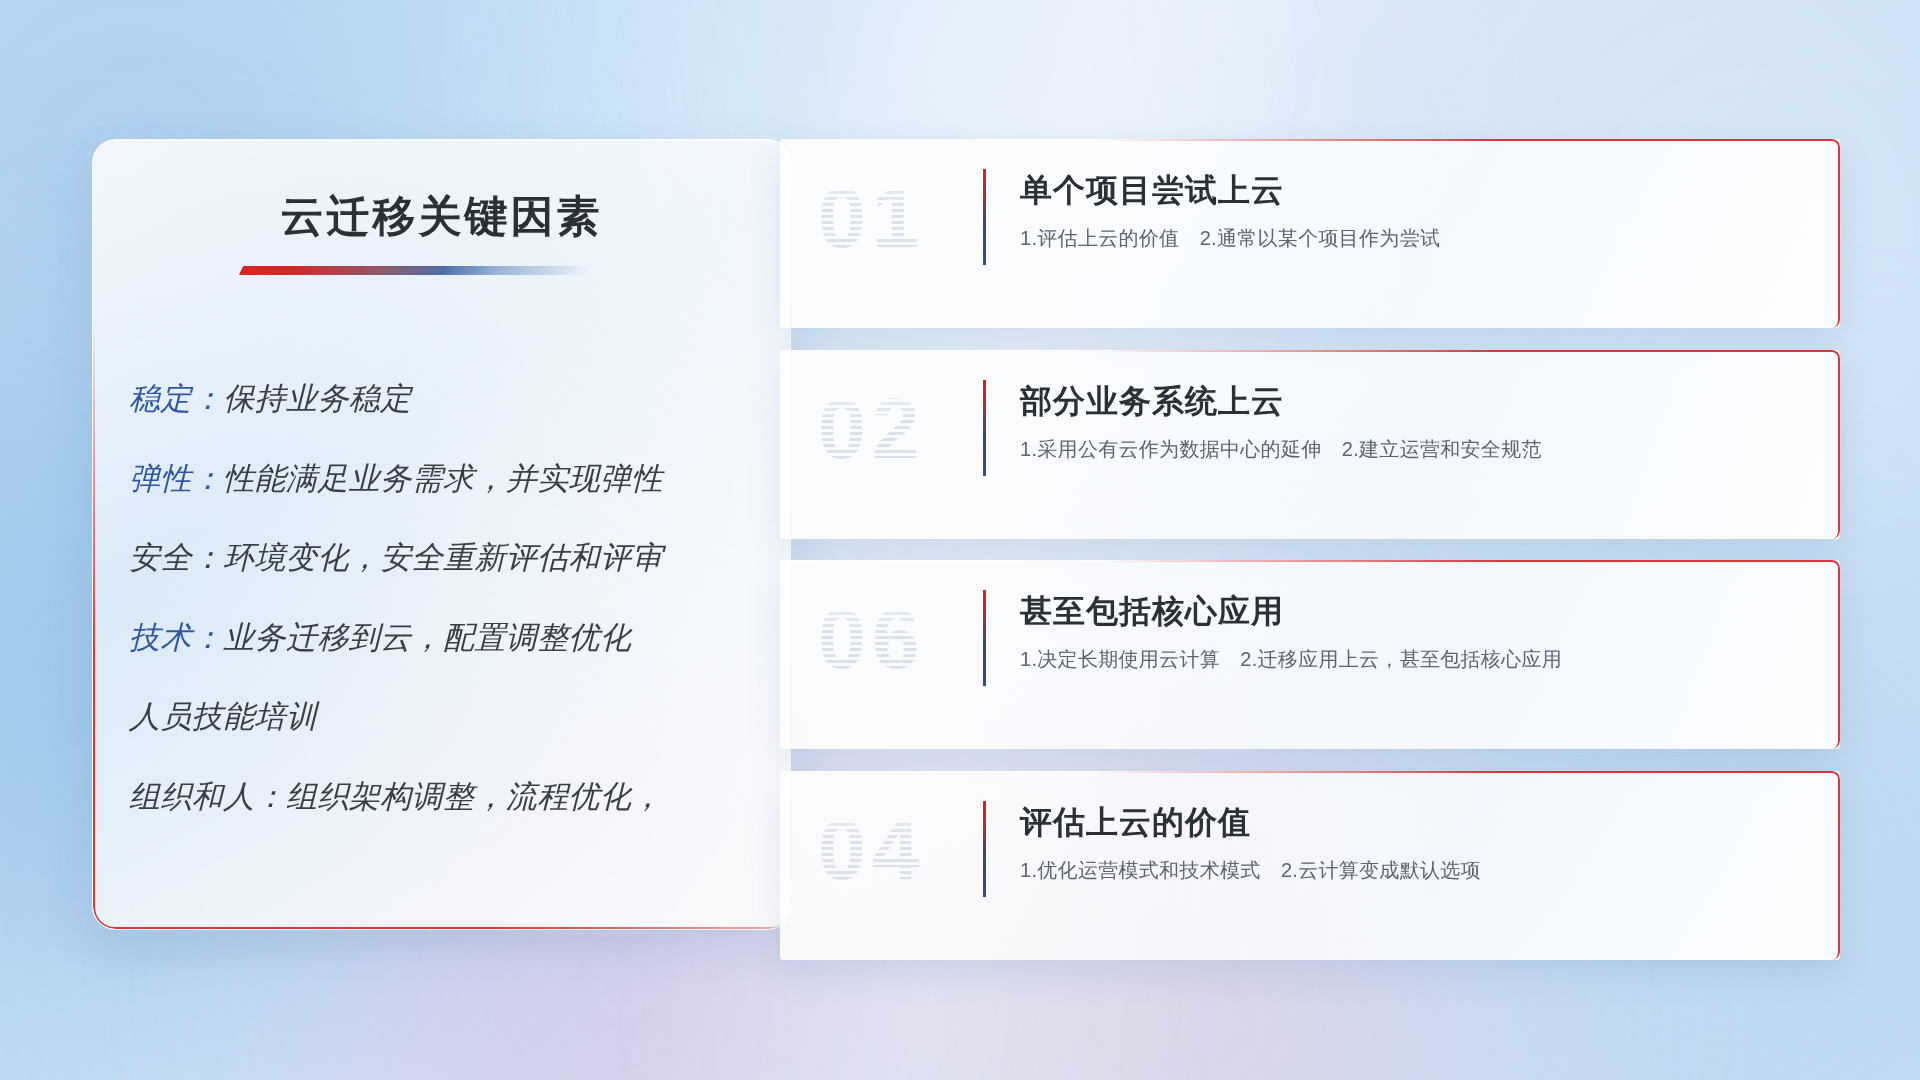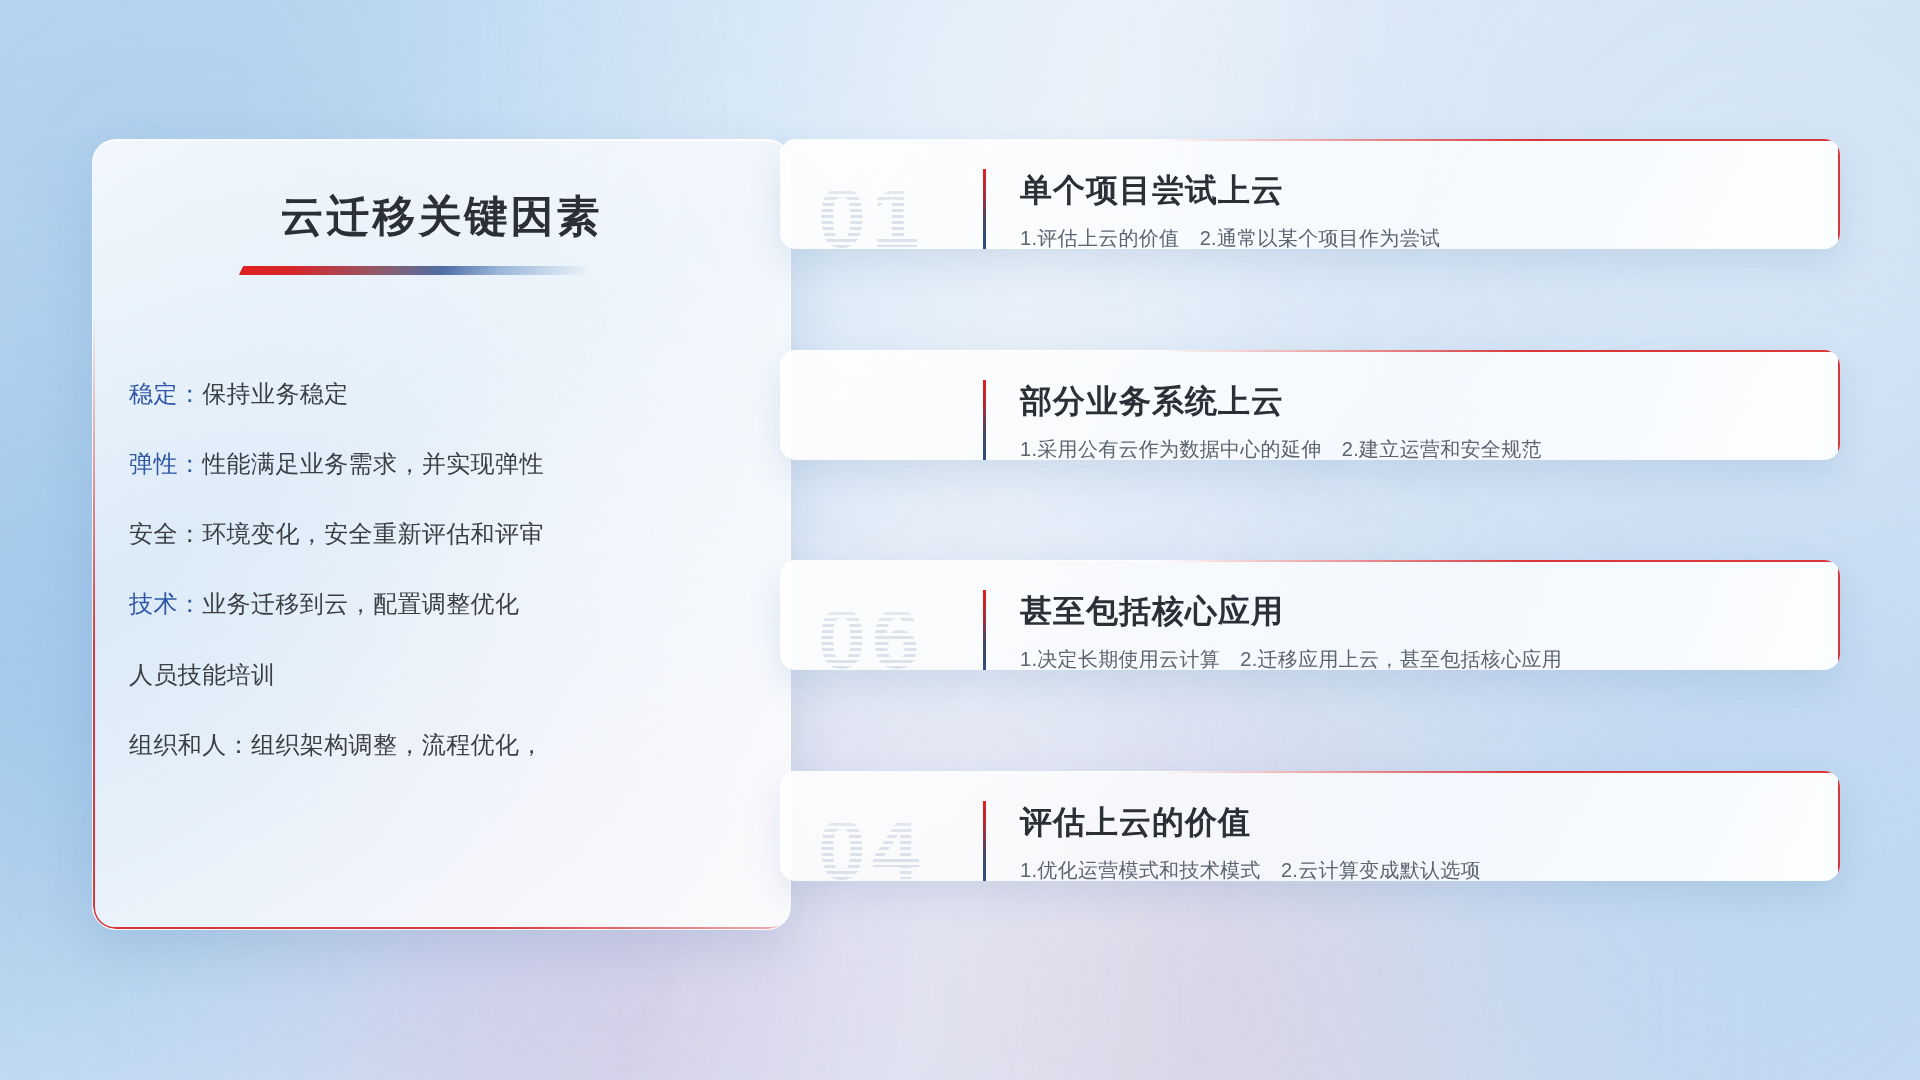--- a/index.html
+++ b/index.html
@@ -68,31 +68,31 @@
     color:#2b2f36;
   }
   .title-rule{
     position:absolute; left:148px; top:126px; width:348px; height:9px;
     background:linear-gradient(96deg,#e02020 0%,#d4282c 16%,#8e5a6a 40%,#4f6ea6 58%,#9ab5d8 74%,rgba(200,216,236,0) 100%);
     transform:skewX(-26deg);
     border-radius:1px;
   }
   .panel-list{ position:absolute; left:36px; top:238px; width:572px; }
   .panel-item{
-    font-size:24px; line-height:1.34; color:#3a3f46;
-    margin-bottom:38px; letter-spacing:.4px;
+    font-size:31px; line-height:1.34; color:#3a3f46;
+    margin-bottom:38px; letter-spacing:.4px;font-style:italic;
   }
   .panel-item:last-child{ margin-bottom:0; }
   .panel-item .k{ color:#2f57a5; }
   .panel-item .k.plain{ color:#3a3f46; }
 
   
   .step-card{
-    position:absolute; left:780px; width:1060px; height:110px;
-    border-radius:16px;
+    position:absolute; left:780px; width:1060px; height:189px;
+    border-radius:4px;
     background:linear-gradient(118deg, rgba(255,255,255,.90) 0%, rgba(255,255,255,.76) 34%, rgba(250,252,255,.86) 62%, rgba(255,255,255,.95) 100%);
     box-shadow:0 14px 34px rgba(70,110,160,.14), inset 0 1px 0 rgba(255,255,255,.9);
     overflow:hidden;
     padding-left:24px;
   }
   .step-card::after{
     content:""; position:absolute; inset:0; border-radius:8px; pointer-events:none;
     border-top:2px solid #d8383c;
     border-right:2px solid #d8383c;
     -webkit-mask-image:linear-gradient(215deg,#000 0%,#000 26%,rgba(0,0,0,0) 56%);
@@ -159,20 +159,21 @@
 </section>
 
 <section id="steps">
     <article class="step-card card-1">
       <div class="step-num">01</div>
       <div class="step-divider"></div>
       <h2 class="step-title">单个项目尝试上云</h2>
       <p class="step-sub">1.评估上云的价值　2.通常以某个项目作为尝试</p>
     </article>
     <article class="step-card card-2">
+      <div class="step-num">02</div>
       <div class="step-divider"></div>
       <h2 class="step-title">部分业务系统上云</h2>
       <p class="step-sub">1.采用公有云作为数据中心的延伸　2.建立运营和安全规范</p>
     </article>
     <article class="step-card card-3">
       <div class="step-num">06</div>
       <div class="step-divider"></div>
       <h2 class="step-title">甚至包括核心应用</h2>
       <p class="step-sub">1.决定长期使用云计算　2.迁移应用上云，甚至包括核心应用</p>
     </article>

